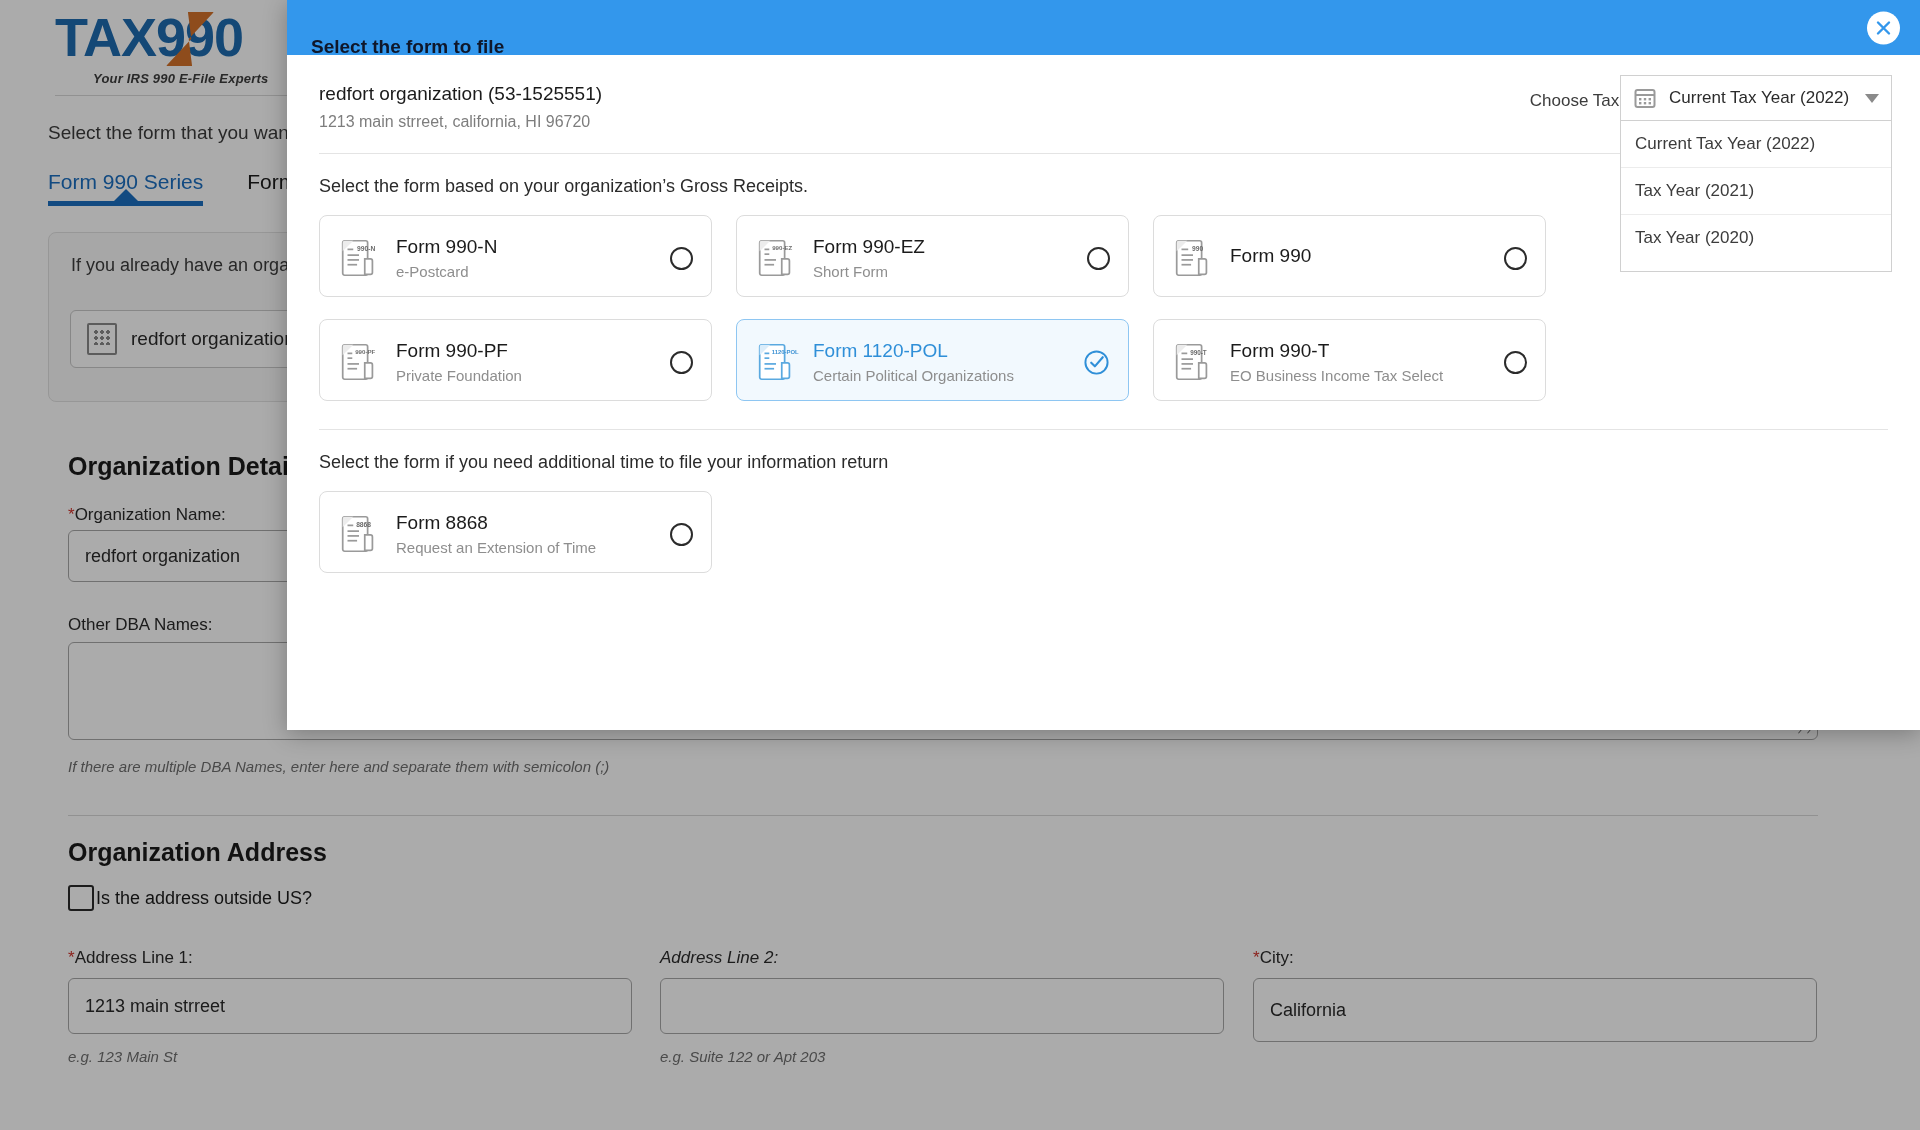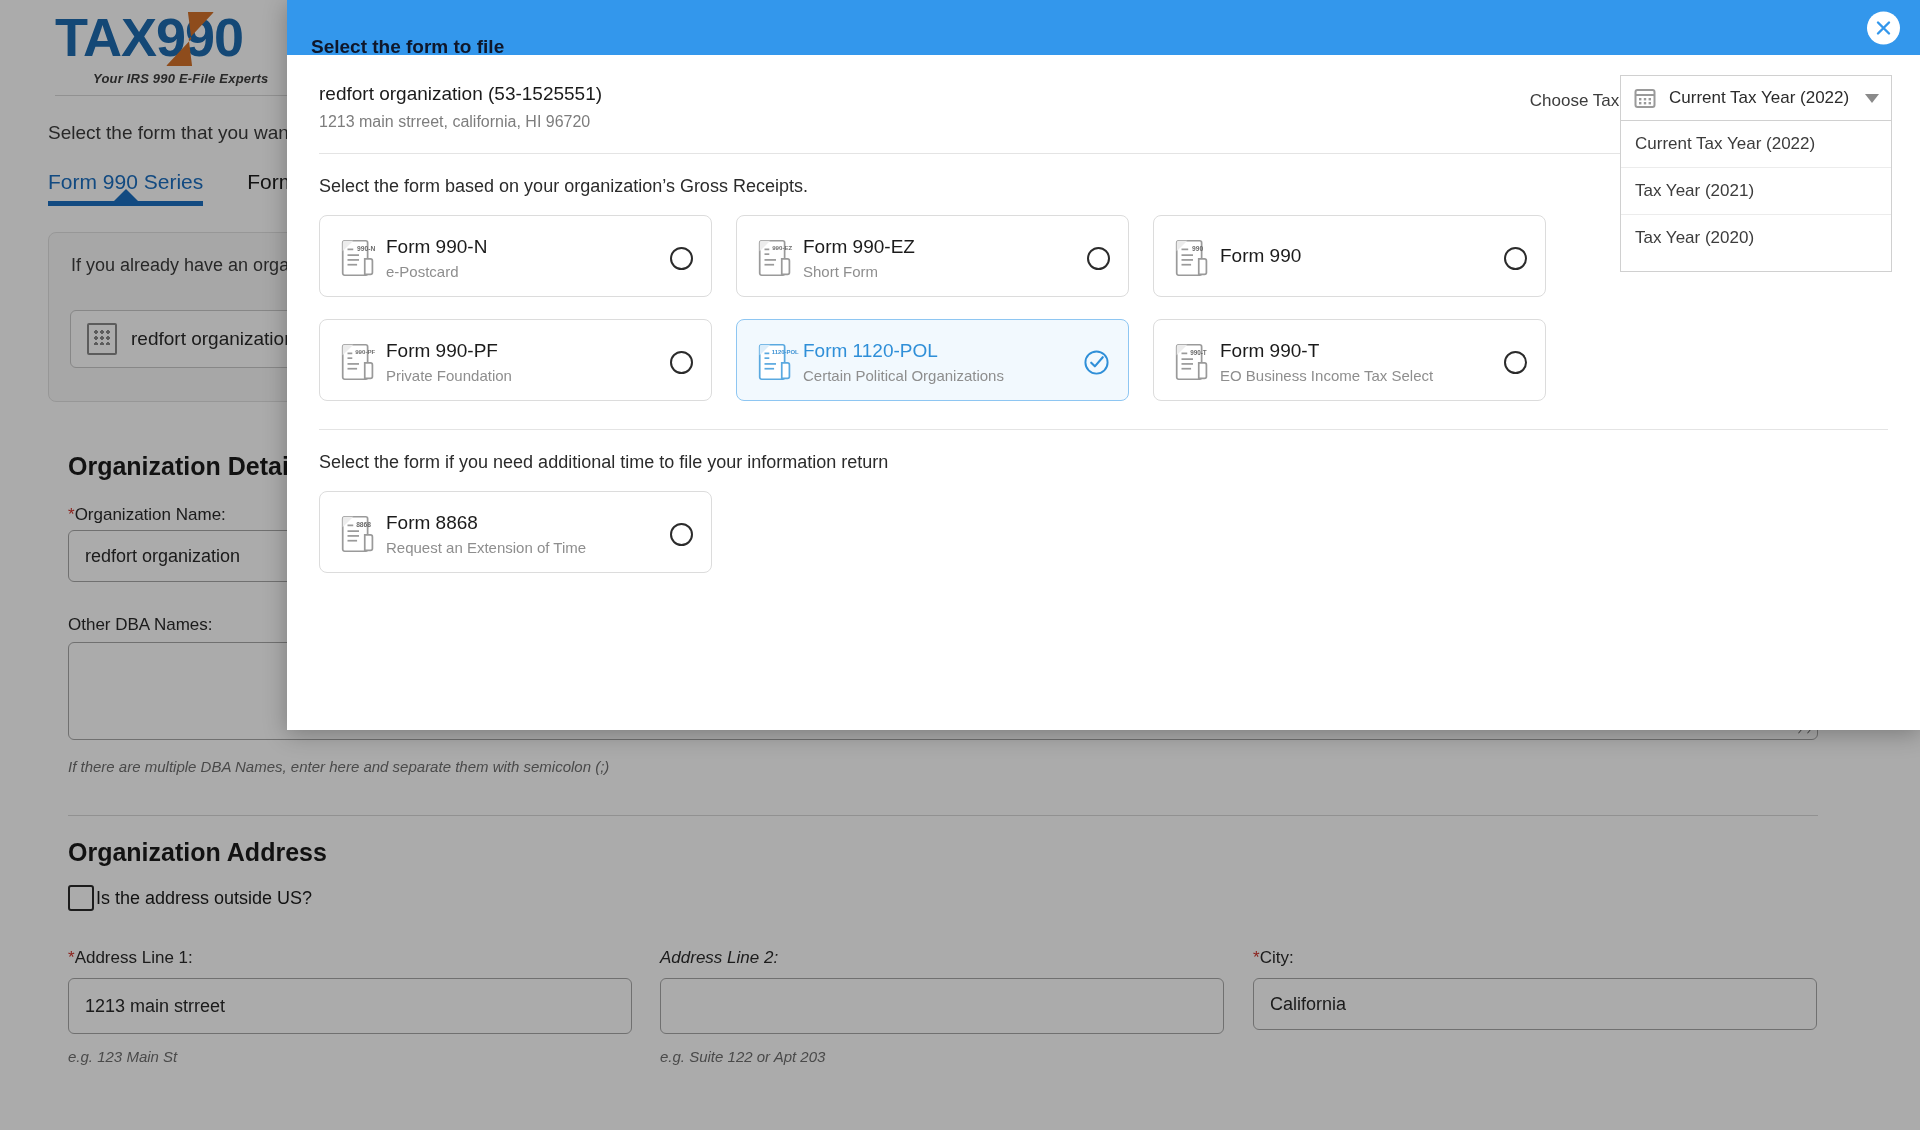--- a/index.html
+++ b/index.html
@@ -170,21 +170,21 @@
 
   .sec-lead { font-size: 18px; color: #2b2b2b; margin-top: 22px; }
 
   .card-grid {
     display: grid; grid-template-columns: repeat(3, 393px);
     gap: 22px 24px; margin-top: 18px;
   }
   .fcard {
     height: 82px; border: 1px solid #dcdcdc; border-radius: 8px;
     background: #ffffff; display: flex; align-items: center;
-    padding: 4px 18px 0 16px; gap: 4px; cursor: pointer;
+    padding: 4px 18px 0 16px; gap: 14px; cursor: pointer;
   }
   .fcard.selected {
     border: 1px solid #8ec6f2; background: #f2f9fe;
   }
   .fcard-texts { flex: 1; display: flex; flex-direction: column; gap: 5px; }
   .fcard-title { font-size: 19px; color: #1b1b1b; font-weight: 400; }
   .fcard.selected .fcard-title { color: #2f8fd8; }
   .fcard-sub { font-size: 15px; color: #8e8e8e; }
   .radio {
     width: 23px; height: 23px; border: 2px solid #2b2b2b; border-radius: 50%;
@@ -260,21 +260,21 @@
     </div>
   <div class="fld-hint" style="left:68px; top:1048px;">e.g. 123 Main St</div>
 
   <div class="fld-label" style="left:660px; top:948px;font-style:italic;">Address Line 2:</div>
   <div class="fld-box" style="left:660px; top:978px; width:564px; height:56px;">
       <span></span>
     </div>
   <div class="fld-hint" style="left:660px; top:1048px;">e.g. Suite 122 or Apt 203</div>
 
   <div class="fld-label" style="left:1253px; top:948px;"><span class="req">*</span><span>City:</span></div>
-  <div class="fld-box" style="left:1253px; top:978px; width:564px; height:52px;">
+  <div class="fld-box" style="left:1253px; top:978px; width:564px; height:64px;">
       <span>California</span>
     </div>
 
 </div>
 
 <div class="bg-dim"></div>
 
 <div class="modal">
 
   <div class="modal-head">

